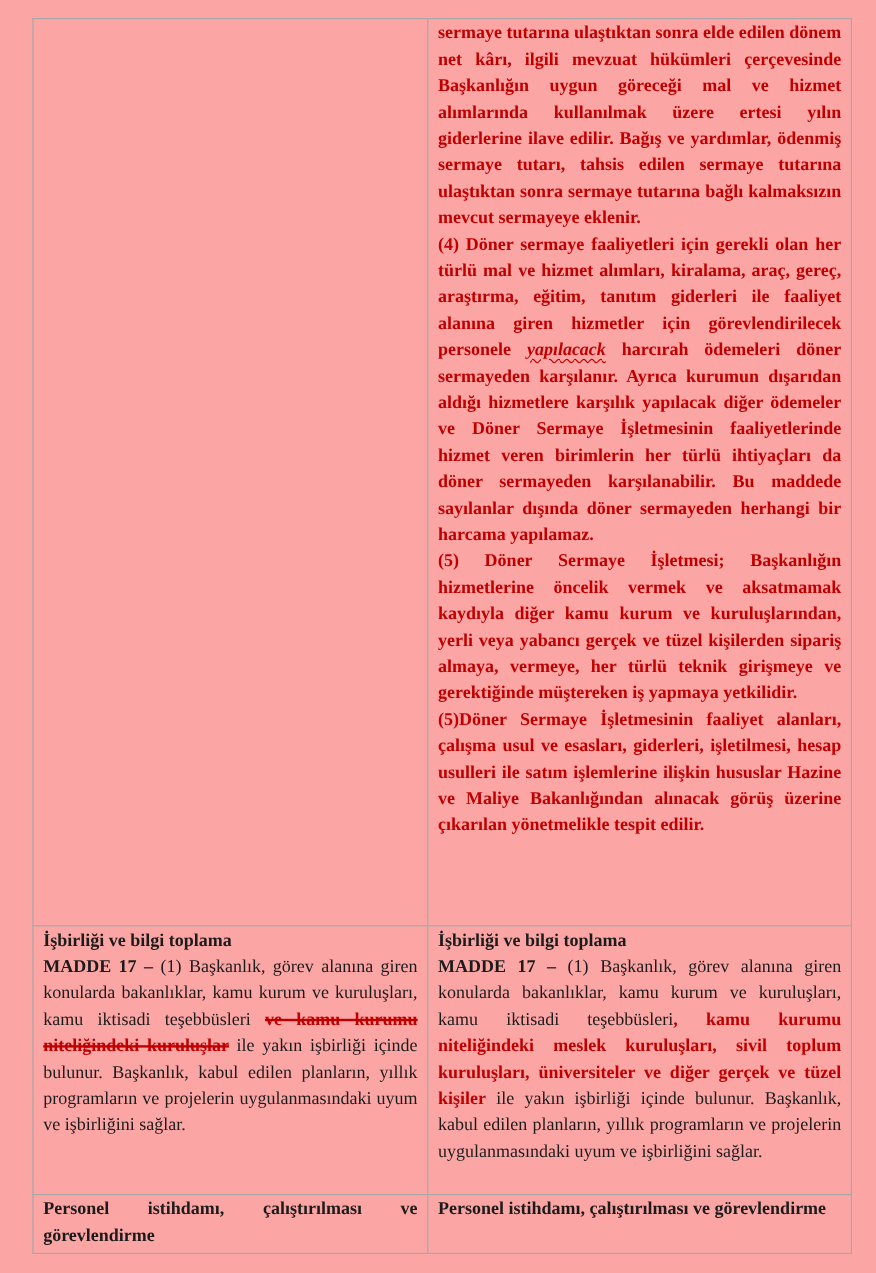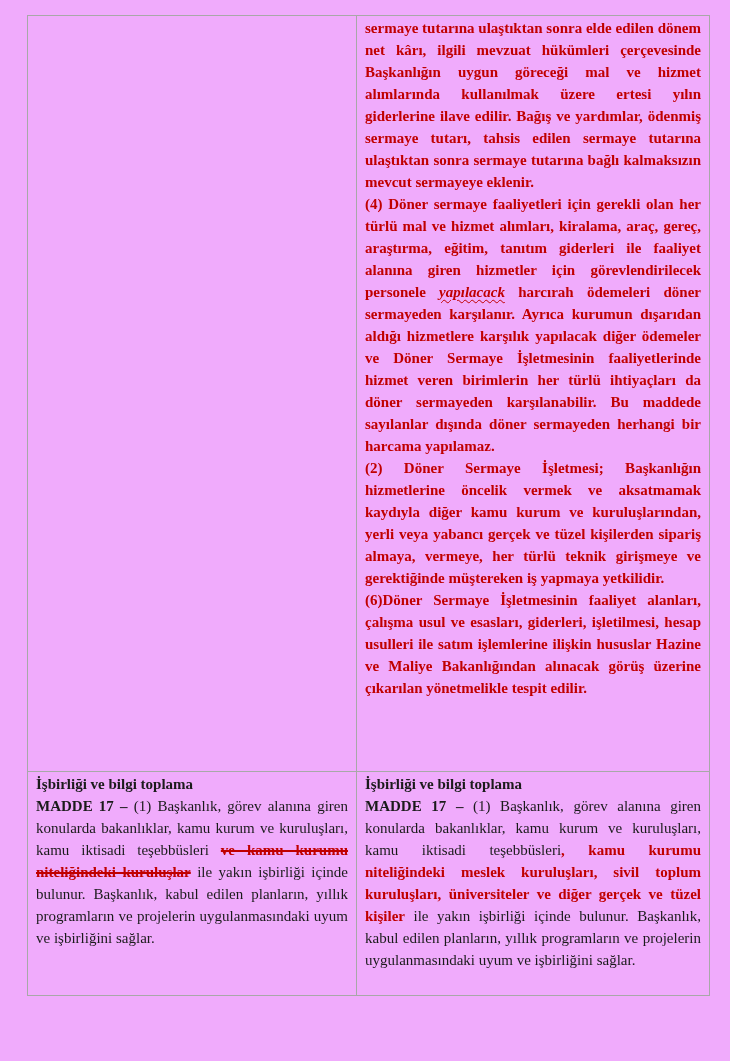--- a/index.html
+++ b/index.html
@@ -7,21 +7,21 @@
     --ink:#1b1b1b;
     --border:#a8a8a8;
   }
   html,body{margin:0;padding:0;}
   body{
     width:730px;height:1061px;
     background:#ffffff;
     font-family:"Liberation Serif","DejaVu Serif",serif;
     overflow:hidden;
   }
-  .page{position:relative;width:730px;height:1061px;background:#f0abfc;}
+  .page{position:relative;width:730px;height:1061px;background:#fca5a5;}
   table.cmp{
     position:absolute;left:27px;top:15px;
     width:682px;
     border-collapse:collapse;
     table-layout:fixed;
   }
   td{
     border:1px solid var(--border);
     vertical-align:top;
     padding:1px 8px 3px 8px;
@@ -55,29 +55,37 @@
     <colgroup>
       <col style="width:329px">
       <col style="width:353px">
     </colgroup>
     <tbody>
       <tr class="row-0">
         <td></td>
         <td>
             <p><span class="seg-red-bold">sermaye tutarına ulaştıktan sonra elde edilen dönem net kârı, ilgili mevzuat hükümleri çerçevesinde Başkanlığın uygun göreceği mal ve hizmet alımlarında kullanılmak üzere ertesi yılın giderlerine ilave edilir. Bağış ve yardımlar, ödenmiş sermaye tutarı, tahsis edilen sermaye tutarına ulaştıktan sonra sermaye tutarına bağlı kalmaksızın mevcut sermayeye eklenir.</span></p>
             <p><span class="seg-red-bold">(4) Döner sermaye faaliyetleri için gerekli olan her türlü mal ve hizmet alımları, kiralama, araç, gereç, araştırma, eğitim, tanıtım giderleri ile faaliyet alanına giren hizmetler için görevlendirilecek personele </span><span class="seg-red-bold-wavy">yapılacack</span><span class="seg-red-bold"> harcırah ödemeleri döner sermayeden karşılanır. Ayrıca kurumun dışarıdan aldığı hizmetlere karşılık yapılacak diğer ödemeler  ve Döner Sermaye İşletmesinin faaliyetlerinde hizmet veren birimlerin her türlü ihtiyaçları da döner sermayeden karşılanabilir. Bu maddede sayılanlar dışında döner sermayeden herhangi bir harcama yapılamaz.</span></p>
-            <p><span class="seg-red-bold">(2) Döner Sermaye İşletmesi; Başkanlığın hizmetlerine öncelik vermek ve aksatmamak kaydıyla diğer kamu kurum ve kuruluşlarından, yerli veya yabancı gerçek ve tüzel kişilerden sipariş almaya, vermeye, her türlü teknik girişmeye ve gerektiğinde müştereken iş yapmaya yetkilidir.</span></p>
-            <p><span class="seg-red-bold">(6)Döner Sermaye İşletmesinin faaliyet alanları, çalışma usul ve esasları, giderleri, işletilmesi, hesap usulleri ile satım işlemlerine ilişkin hususlar Hazine ve Maliye Bakanlığından alınacak görüş üzerine çıkarılan yönetmelikle tespit edilir.</span></p>
+            <p><span class="seg-red-bold">(5) Döner Sermaye İşletmesi; Başkanlığın hizmetlerine öncelik vermek ve aksatmamak kaydıyla diğer kamu kurum ve kuruluşlarından, yerli veya yabancı gerçek ve tüzel kişilerden sipariş almaya, vermeye, her türlü teknik girişmeye ve gerektiğinde müştereken iş yapmaya yetkilidir.</span></p>
+            <p><span class="seg-red-bold">(5)Döner Sermaye İşletmesinin faaliyet alanları, çalışma usul ve esasları, giderleri, işletilmesi, hesap usulleri ile satım işlemlerine ilişkin hususlar Hazine ve Maliye Bakanlığından alınacak görüş üzerine çıkarılan yönetmelikle tespit edilir.</span></p>
           </td>
       </tr>
       <tr class="row-1">
         <td>
             <p><span class="seg-bold">İşbirliği ve bilgi toplama</span></p>
             <p><span class="seg-bold">MADDE 17 – </span><span class="seg-normal">(1) Başkanlık, görev alanına giren konularda bakanlıklar, kamu kurum ve kuruluşları, kamu iktisadi teşebbüsleri </span><span class="seg-red-bold-strike">ve kamu kurumu niteliğindeki kuruluşlar</span><span class="seg-normal"> ile yakın işbirliği içinde bulunur. Başkanlık, kabul edilen planların, yıllık programların ve projelerin uygulanmasındaki uyum ve işbirliğini sağlar.</span></p>
           </td>
         <td>
             <p><span class="seg-bold">İşbirliği ve bilgi toplama</span></p>
             <p><span class="seg-bold">MADDE 17 – </span><span class="seg-normal">(1) Başkanlık, görev alanına giren konularda bakanlıklar, kamu kurum ve kuruluşları, kamu iktisadi teşebbüsleri</span><span class="seg-red-bold">, kamu kurumu niteliğindeki meslek kuruluşları, sivil toplum kuruluşları, üniversiteler ve diğer gerçek ve tüzel kişiler</span><span class="seg-normal"> ile yakın işbirliği içinde bulunur. Başkanlık, kabul edilen planların, yıllık programların ve projelerin uygulanmasındaki uyum ve işbirliğini sağlar.</span></p>
           </td>
       </tr>
+      <tr class="row-2">
+        <td>
+            <p><span class="seg-bold">Personel istihdamı, çalıştırılması ve görevlendirme</span></p>
+          </td>
+        <td>
+            <p><span class="seg-bold">Personel istihdamı, çalıştırılması ve görevlendirme</span></p>
+          </td>
+      </tr>
     </tbody>
   </table>
 </div>
 
 </body></html>

